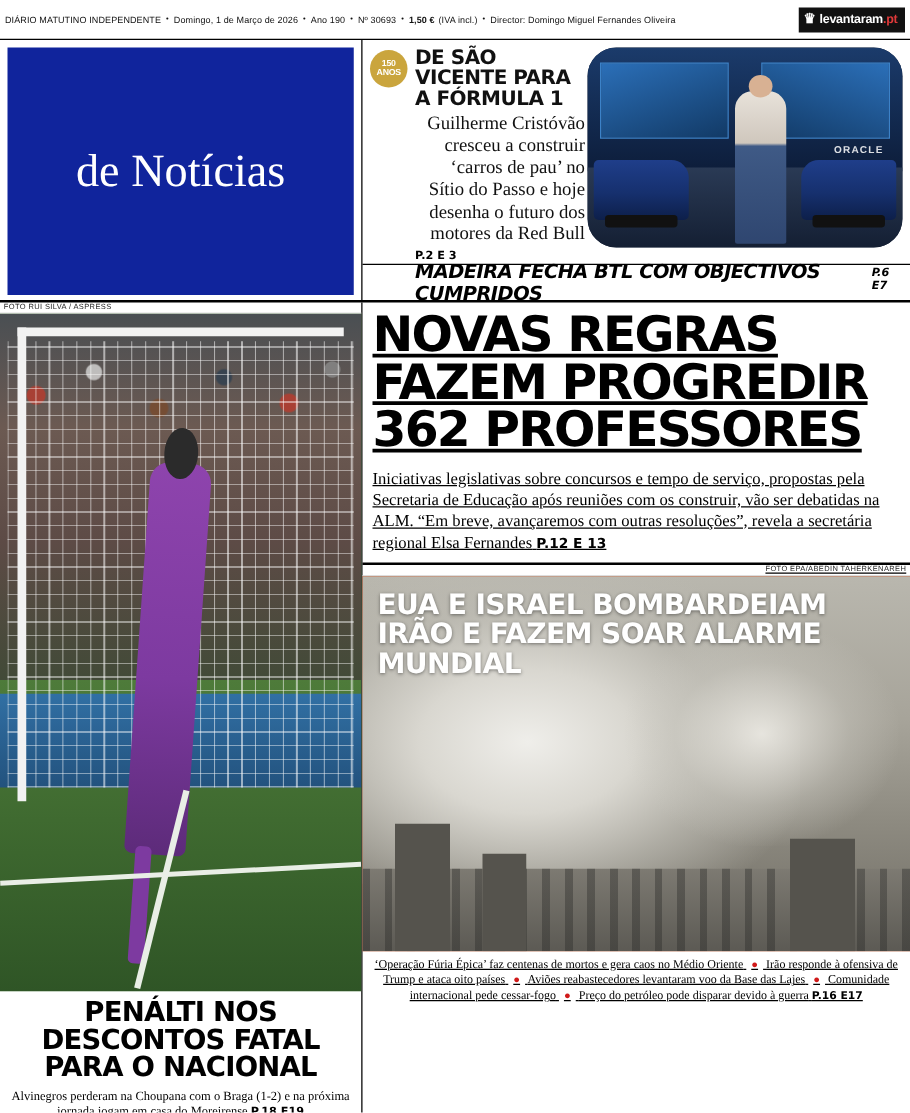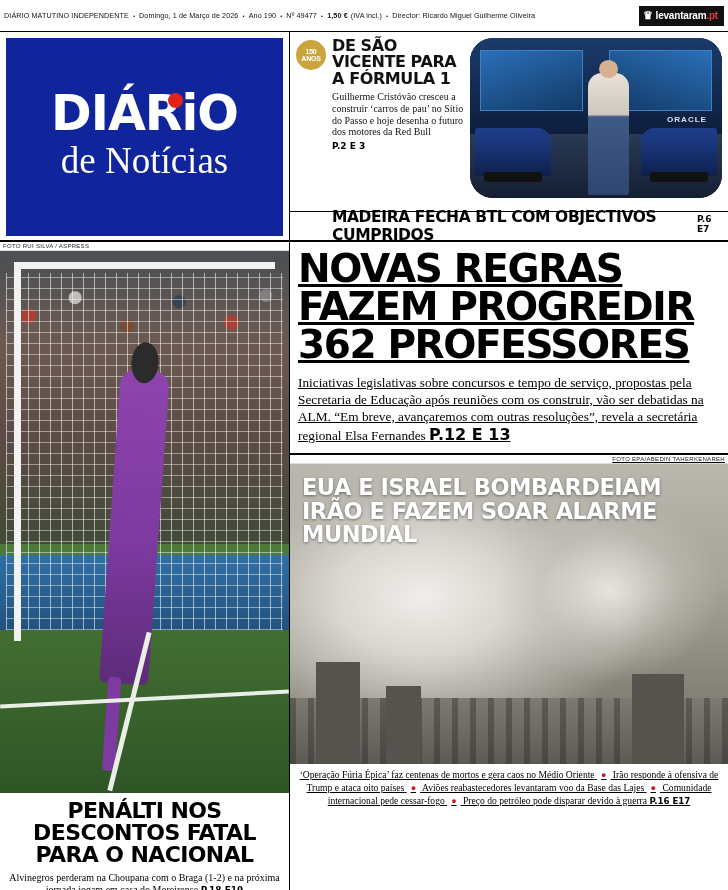--- a/index.html
+++ b/index.html
@@ -146,24 +146,25 @@
     font-family: "DejaVu Sans", sans-serif;
     font-weight: bold;
     font-size: 16px;
     line-height: 1.02;
     letter-spacing: -0.4px;
     color: #111;
     text-transform: uppercase;
   }
   .teaser-body {
     font-family: "Liberation Serif", serif;
-    font-size: 10px;
+    font-size: 15px;
     line-height: 1.18;
     margin-top: 4px;
     color: #111;
+    text-align: right;
   }
   .teaser-ref {
     font-family: "DejaVu Sans", sans-serif;
     font-weight: bold;
     font-size: 9px;
     margin-top: 3px;
   }
   .photo-col {
     flex: 1;
     padding-right: 2px;
@@ -226,20 +227,21 @@
   .f1-oracle {
     position: absolute; right: 6%; bottom: 46%;
     color: #fff; font-size: 8px; font-weight: bold; letter-spacing: 1px;
     opacity: .85;
   }
   .banner-row {
     display: flex;
     align-items: center;
     padding: 4px 6px 4px 42px;
     height: 28px;
+    font-style: italic;
   }
   .banner-text {
     font-family: "DejaVu Sans", sans-serif;
     font-weight: bold;
     font-size: 15.5px;
     letter-spacing: -0.4px;
     text-transform: uppercase;
   }
   .banner-ref {
     font-family: "DejaVu Sans", sans-serif;
@@ -392,21 +394,21 @@
   }
   .lead-body {
     font-family: "Liberation Serif", serif;
     font-size: 13.3px;
     line-height: 1.28;
     margin-top: 9px;
   }
   .lead-body .ref {
     font-family: "DejaVu Sans", sans-serif;
     font-weight: bold;
-    font-size: 16px;
+    font-size: 11px;
     margin-top: 21px;
   }
 
   .photo-war {
     position: relative;
     height: 300px;
     overflow: hidden;
     background: #c2410c;
   }
   .war-sky {
@@ -471,44 +473,40 @@
 <div class="page">
 
   <div class="topbar">
     <div class="topbar-left">
       <span class="seg">DIÁRIO MATUTINO INDEPENDENTE</span>
       <span class="dot">•</span>
       <span class="seg">Domingo, 1 de Março de 2026</span>
       <span class="dot">•</span>
       <span class="seg">Ano 190</span>
       <span class="dot">•</span>
-      <span class="seg">Nº 49477</span>
+      <span class="seg">Nº 30693</span>
       <span class="dot">•</span>
       <span class="seg bold">1,50 €</span>
       <span class="seg" style="margin-left:3px">(IVA incl.)</span>
       <span class="dot">•</span>
-      <span class="seg">Director: Ricardo Miguel Guilherme Oliveira</span>
+      <span class="seg">Director: Domingo Miguel Fernandes Oliveira</span>
     </div>
     <div class="topbar-right">
       <div class="dn-brand">
         <span class="crown">♛</span>
         <span>levantaram</span>
           <span class="pt">.pt</span>
       </div>
     </div>
   </div>
 
   <div class="masthead-row">
 
     <div class="logo-box">
       <div class="logo-blue">
-        <div class="logo-line1">
-          <span>DIÁRiO</span>
-          <span class="reddot"></span>
-        </div>
         <div class="logo-line2">de Notícias</div>
       </div>
     </div>
 
     <div class="top-right-col">
       <div class="top-right-main">
         <div class="badge-col">
           <div class="badge">150 ANOS</div>
         </div>
         <div class="teaser-col">

